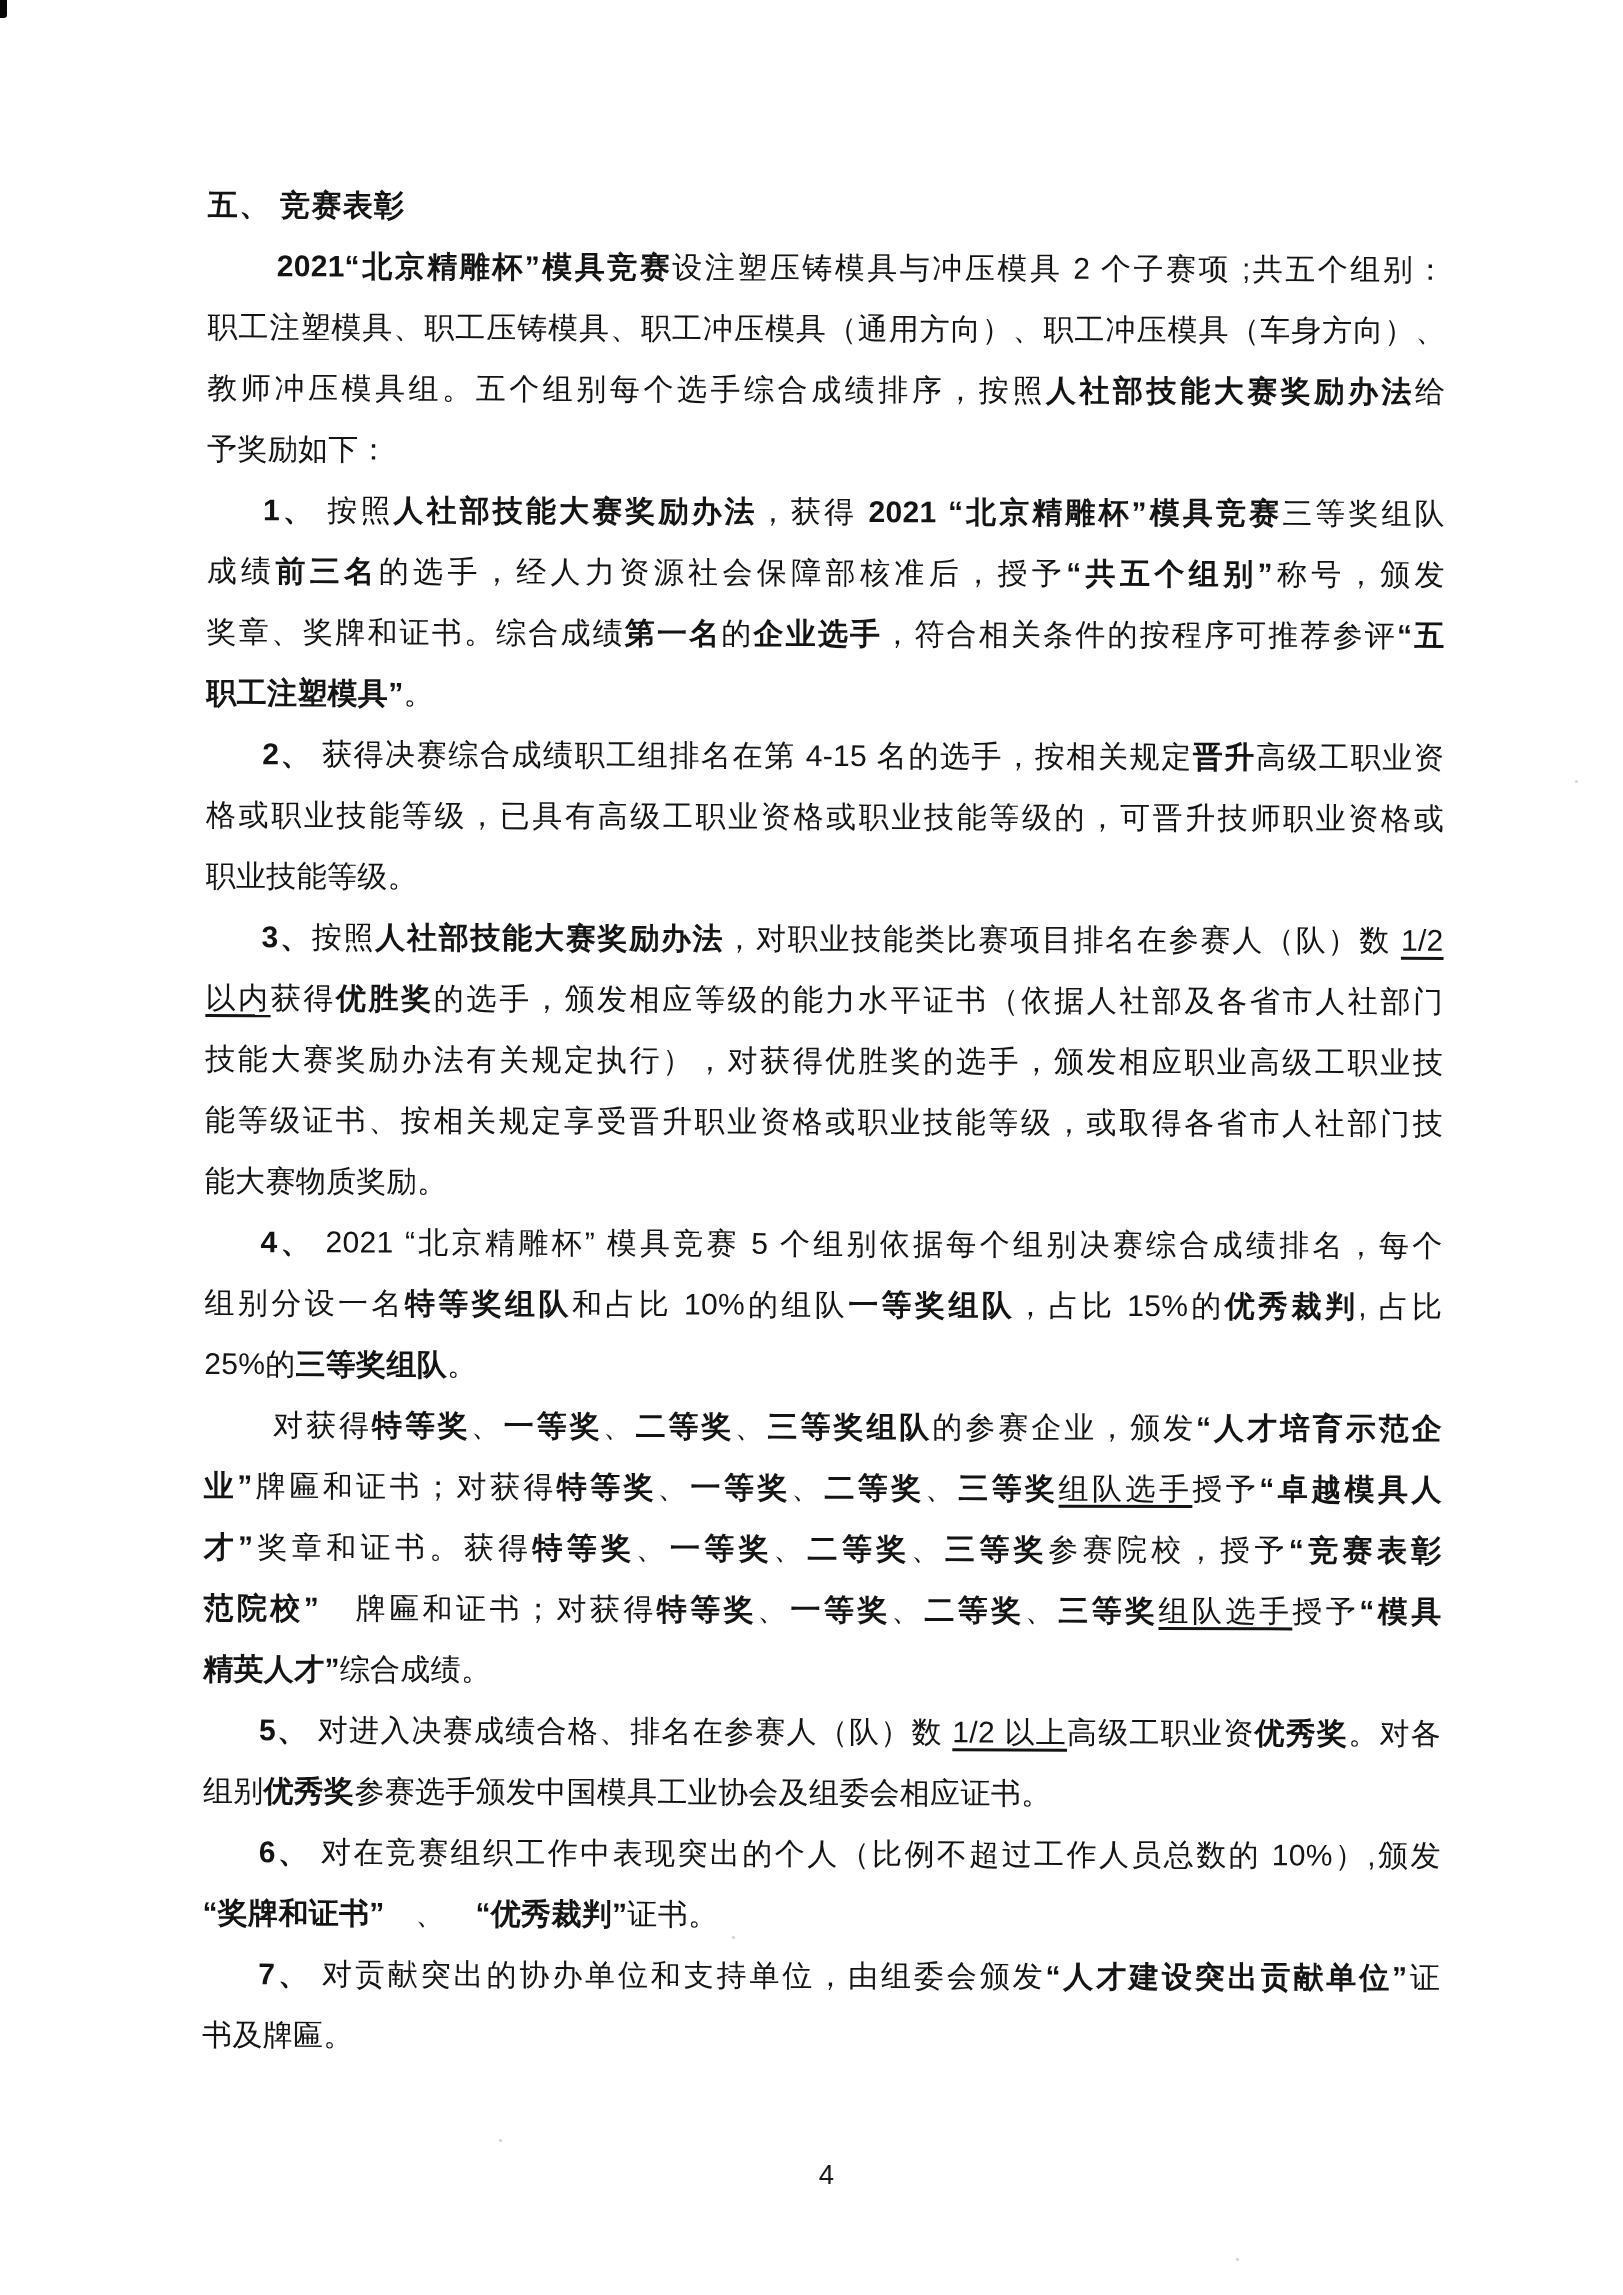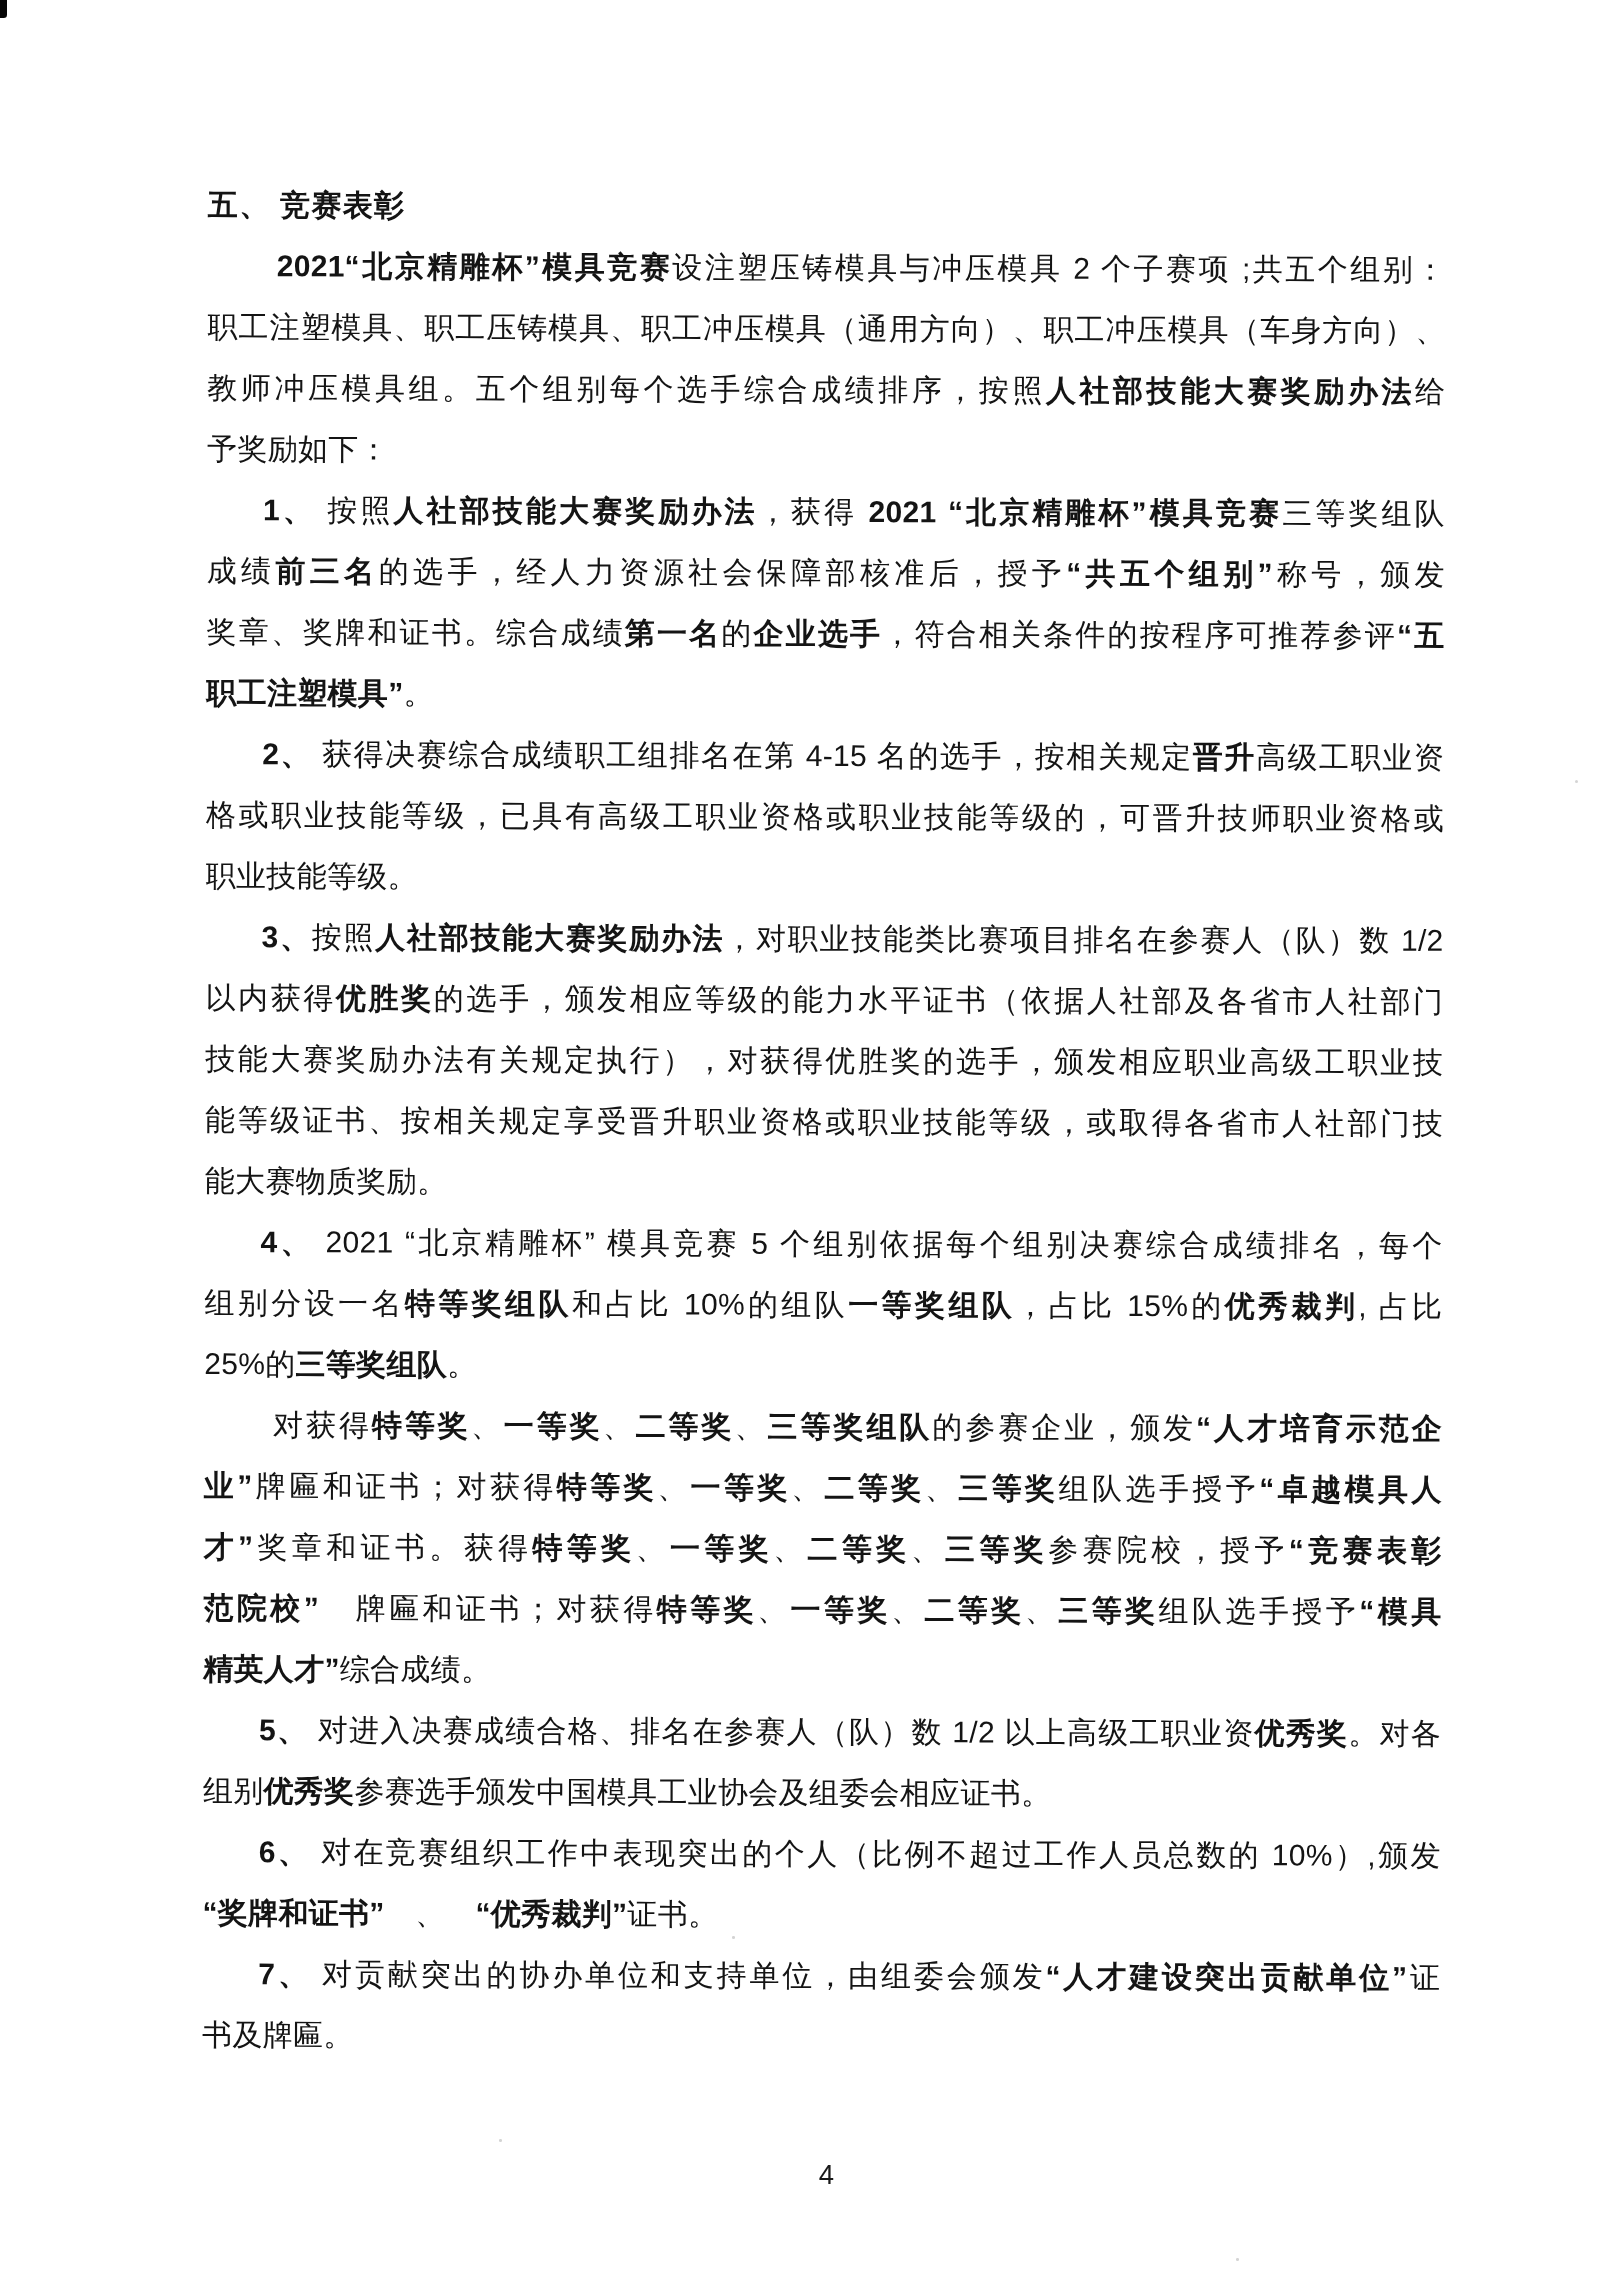--- a/index.html
+++ b/index.html
@@ -27,20 +27,21 @@
   }
   .line.full {
     text-align: justify;
     text-align-last: justify;
   }
   .line.ind-para { padding-left: 69px; }
   .line.ind-num  { padding-left: 56px; }
   .line.title { font-weight: 900; letter-spacing: 1.3px; }
   .b { font-weight: 900; }
   .u {
+    text-decoration: underline;
     text-decoration-thickness: 2.6px;
     text-underline-offset: 5.9px;
   }
   .page-number {
     position: absolute;
     top: 2159px; left: 0;
     width: 100%;
     text-align: center;
     font-size: 27.5px;
     color: #1a1a1a;

